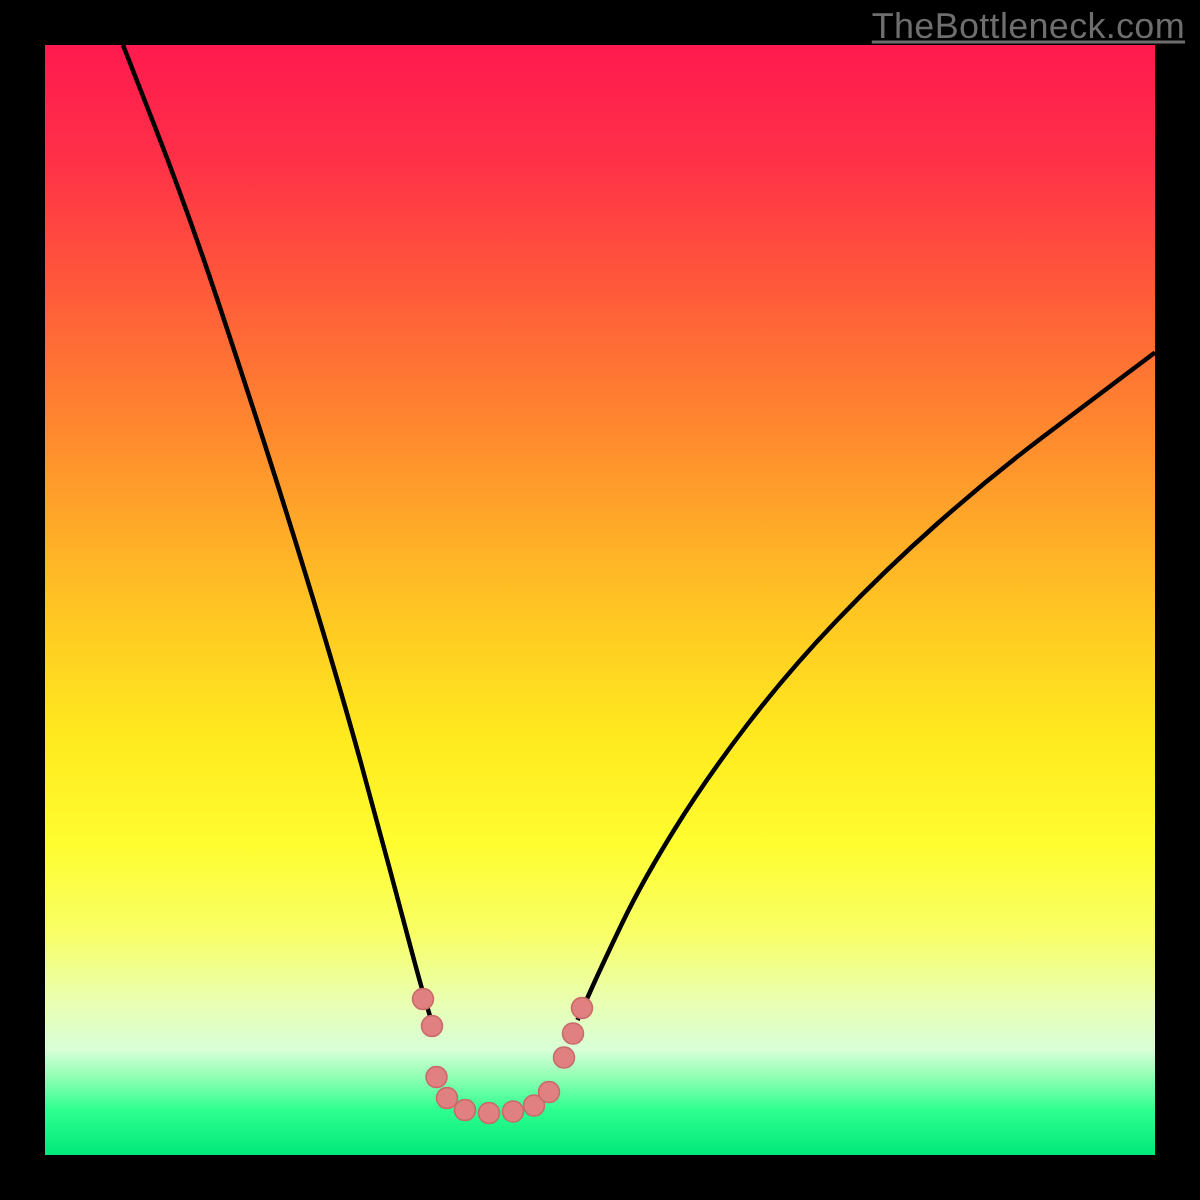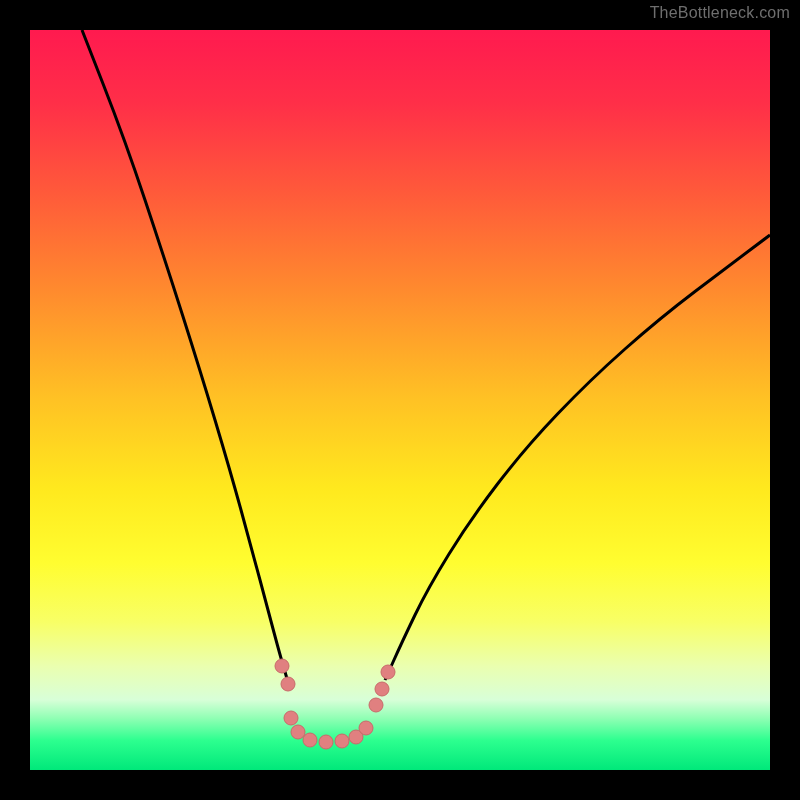--- a/index.html
+++ b/index.html
@@ -25,24 +25,25 @@
     top: 30px;
     width: 740px;
     height: 740px;
     
   }
   .watermark {
     position: absolute;
     top: 4px;
     right: 10px;
     color: #6e6e6e;
-    font-size: 16px;
+    font-size: 24px;
     font-weight: 500;
     letter-spacing: 0.2px;
     user-select: none;
+    text-decoration: underline;
   }
   svg.curve {
     position: absolute;
     left: 0;
     top: 0;
     width: 740px;
     height: 740px;
     overflow: visible;
   }
 </style>

